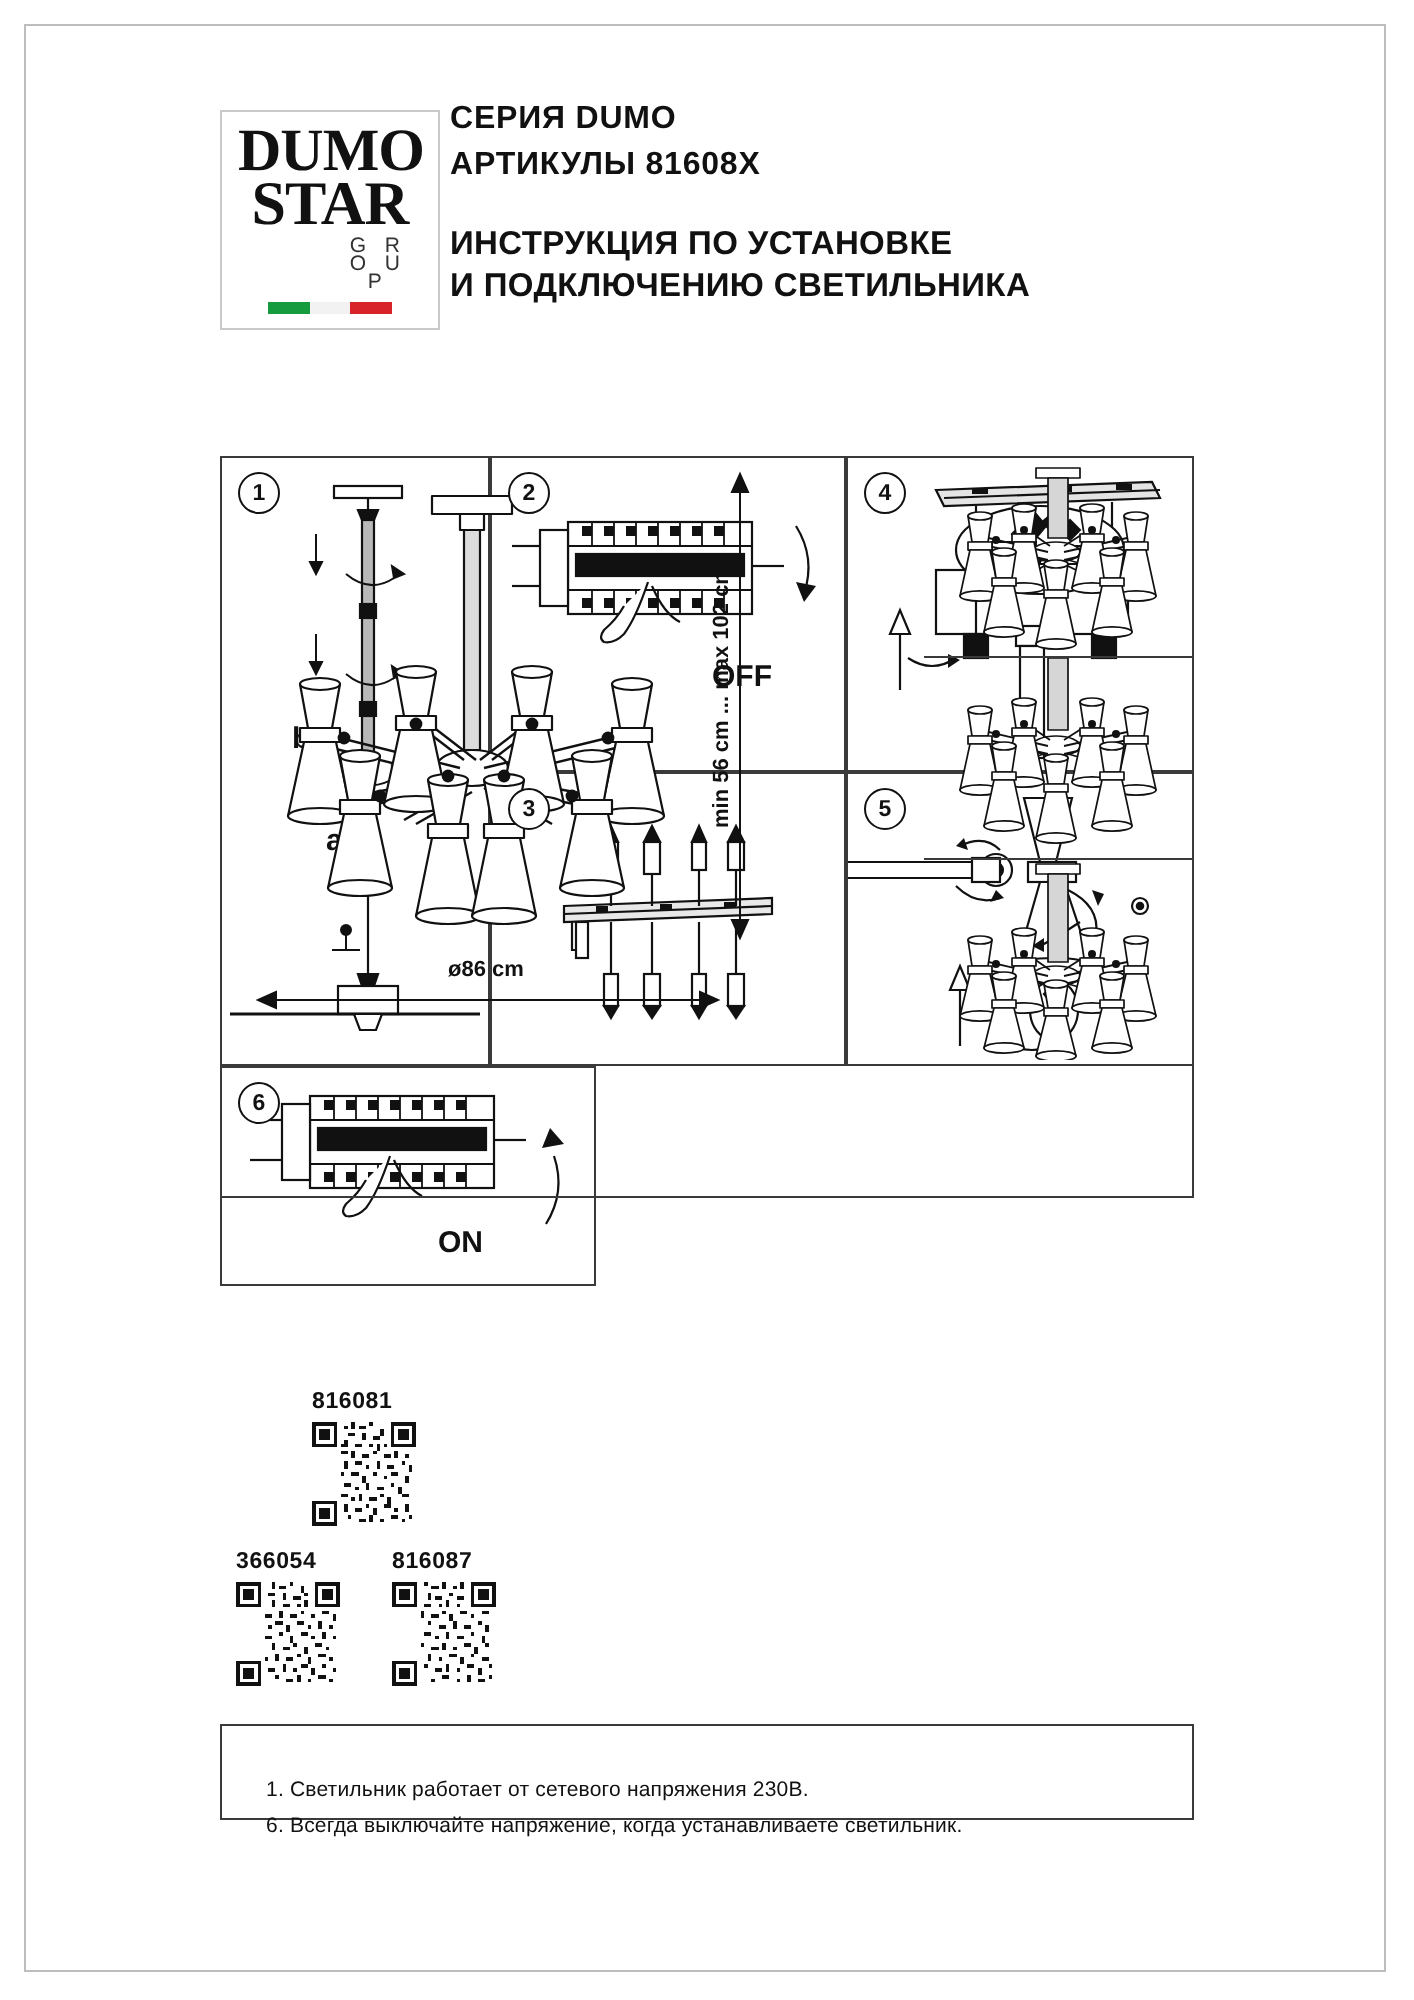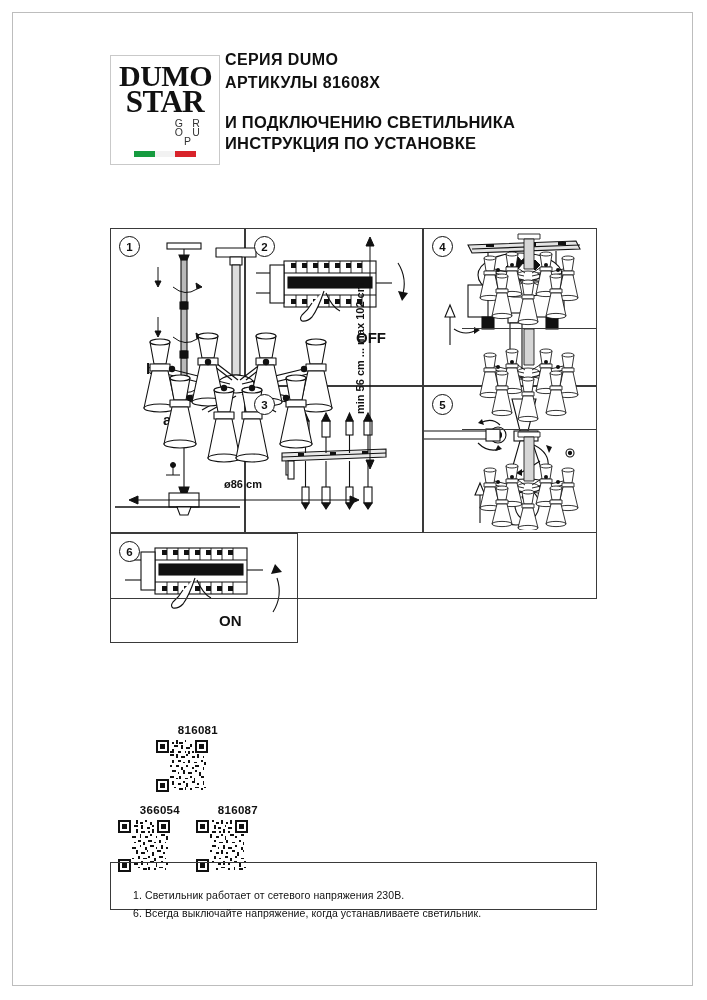--- a/index.html
+++ b/index.html
@@ -68,23 +68,22 @@
     border-bottom:1px solid #3a3a3a;
   }
   .v1{top:0;} .v2{top:101px;} .v3{top:202px;border-bottom:none;}
   svg{display:block;}
   .lbl-big{font-size:15px;font-weight:700;fill:#111;font-family:"Liberation Sans",sans-serif;}
   .dim{font-size:11px;font-weight:700;fill:#111;font-family:"Liberation Sans",sans-serif;}
   
   .qr-area{position:absolute;left:118px;top:695px;width:170px;height:165px;}
   .qr-code{width:52px;height:52px;display:block;}
   .qr-cap{
-    font-size:11.5px;font-weight:700;text-align:right;letter-spacing:0.3px;
+    font-size:11.5px;font-weight:700;text-align:left;letter-spacing:0.3px;
     margin-bottom:4px;
-    margin-top:29px;
   }
   .qr-one{position:absolute;left:38px;top:0;width:62px;}
   .qr-two{position:absolute;left:0;top:80px;width:62px;}
   .qr-three{position:absolute;left:78px;top:80px;width:62px;}
   
   .notes{
     position:absolute;left:110px;top:862px;width:487px;height:48px;
     border:1px solid #3a3a3a;box-sizing:border-box;padding:23px 0 0 22px;
   }
   .note{font-size:10.5px;line-height:1.72;letter-spacing:0.1px;}
@@ -106,22 +105,22 @@
           <i class="w"></i>
           <i class="r"></i>
       </span>
     </div>
   </div>
 
   <div class="head-txt">
     <div class="head-series">СЕРИЯ DUMO</div>
     <div class="head-art">АРТИКУЛЫ 81608X</div>
     <div class="head-title">
+      <div>ИНСТРУКЦИЯ ПО УСТАНОВКЕ</div>
       <div>И ПОДКЛЮЧЕНИЮ СВЕТИЛЬНИКА</div>
-      <div>ИНСТРУКЦИЯ ПО УСТАНОВКЕ</div>
     </div>
   </div>
 </div>
 
 <div class="grid">
 
   <div class="panel p1">
     <div class="step-num">1</div>
     <svg width="133" height="303" viewBox="0 0 133 303">
       <g stroke="#111" fill="none" stroke-width="1.1">

